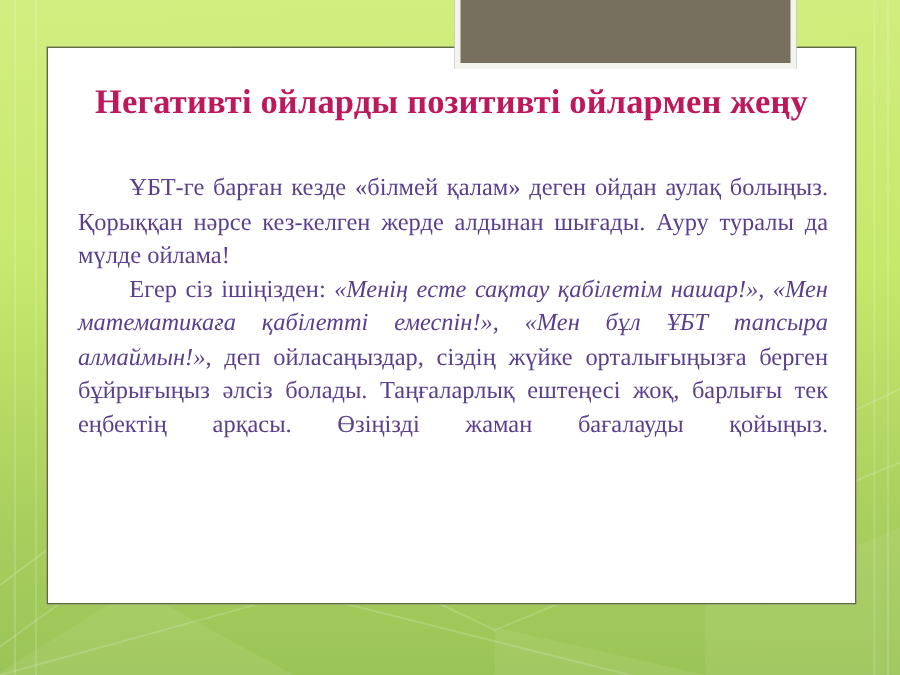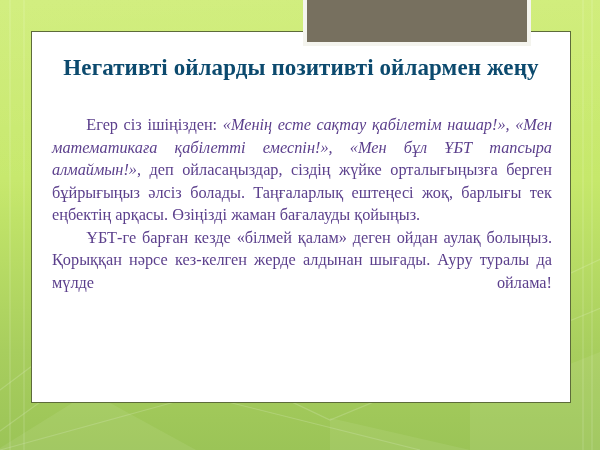--- a/index.html
+++ b/index.html
@@ -54,21 +54,21 @@
     box-sizing: border-box;
     z-index: 4;
   }
 
   .slide-title {
     position: absolute;
     left: 0;
     right: 0;
     top: 22px;
     text-align: center;
-    color: #0c4a6e;
+    color: #be185d;
     font-family: "Liberation Serif", serif;
     font-weight: bold;
     font-size: 23px;
     line-height: 1.20;
     letter-spacing: 0.1px;
     padding: 0 24px;
     box-sizing: border-box;
   }
 
   .body-text {
@@ -121,24 +121,24 @@
       <polygon points="470,404 600,352 600,450 470,450"></polygon>
     </g>
   </svg>
 
   <div class="content-card">
 
     <div class="slide-title">Негативті ойларды позитивті ойлармен жеңу</div>
 
     <div class="body-text">
       <p>
-        <span>Егер сіз ішіңізден: </span><span class="it">«Менің есте сақтау қабілетім нашар!», «Мен математикаға қабілетті емеспін!», «Мен бұл ҰБТ тапсыра алмаймын!»</span><span>, деп ойласаңыздар, сіздің жүйке орталығыңызға берген бұйрығыңыз әлсіз болады. Таңғаларлық ештеңесі жоқ, барлығы тек еңбектің арқасы. Өзіңізді жаман бағалауды қойыңыз.</span>
+        <span>ҰБТ-ге барған кезде «білмей қалам» деген ойдан аулақ болыңыз. Қорыққан нәрсе кез-келген жерде алдынан шығады. Ауру туралы да мүлде ойлама!</span>
       </p>
       <p>
-        <span>ҰБТ-ге барған кезде «білмей қалам» деген ойдан аулақ болыңыз. Қорыққан нәрсе кез-келген жерде алдынан шығады. Ауру туралы да мүлде ойлама!</span>
+        <span>Егер сіз ішіңізден: </span><span class="it">«Менің есте сақтау қабілетім нашар!», «Мен математикаға қабілетті емеспін!», «Мен бұл ҰБТ тапсыра алмаймын!»</span><span>, деп ойласаңыздар, сіздің жүйке орталығыңызға берген бұйрығыңыз әлсіз болады. Таңғаларлық ештеңесі жоқ, барлығы тек еңбектің арқасы. Өзіңізді жаман бағалауды қойыңыз.</span>
       </p>
     </div>
 
   </div>
 
   <div class="gray-block"></div>
 
 </div>
 
 </body></html>

